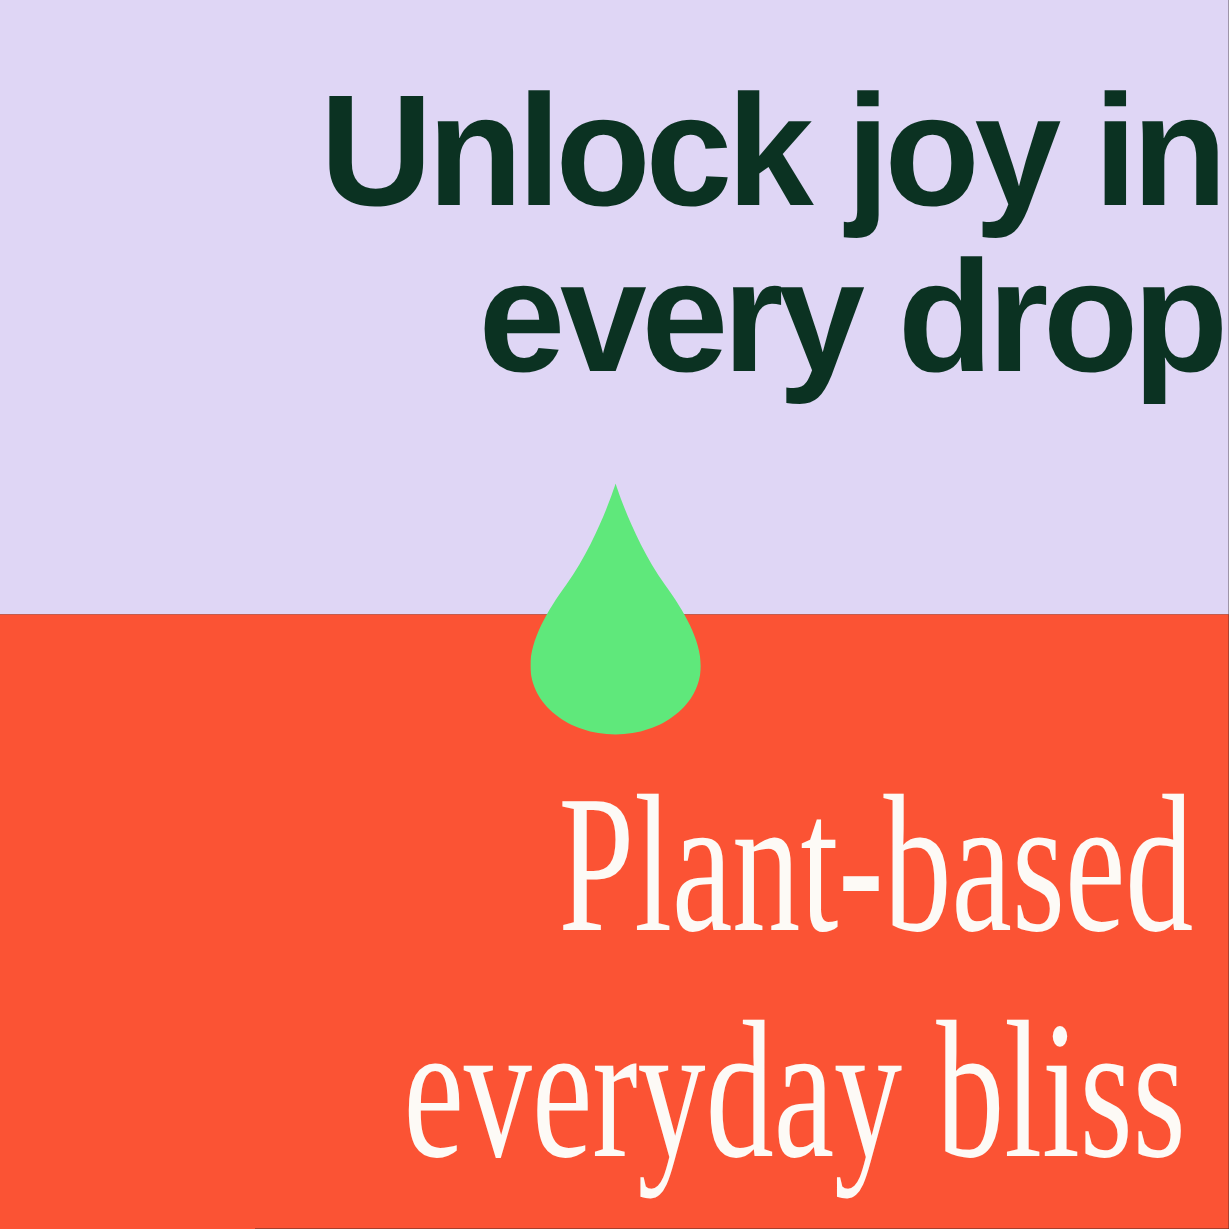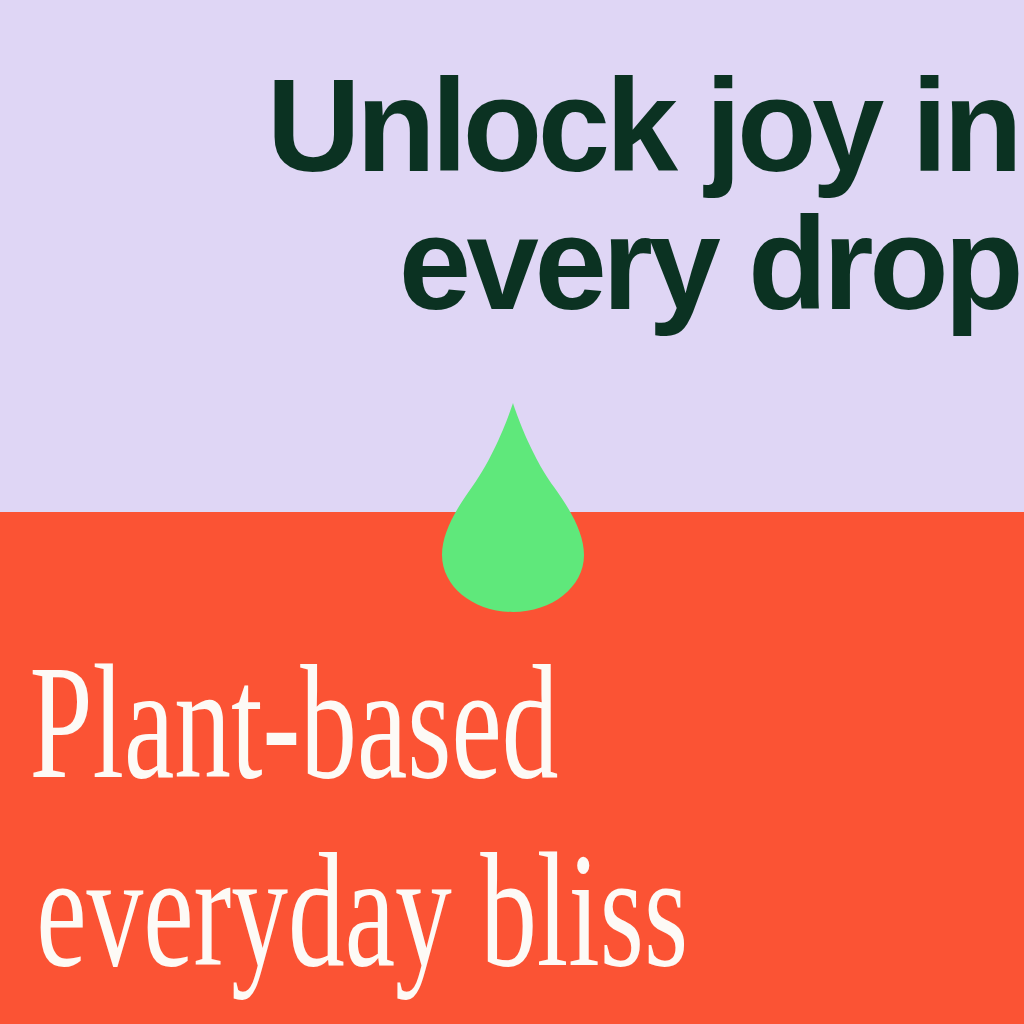--- a/index.html
+++ b/index.html
@@ -81,21 +81,21 @@
   }
 
   
   .subhead {
     position: absolute;
     left: 0;
     top: 640px;
     width: 100%;
     display: flex;
     flex-direction: column;
-    align-items: flex-start;
+    align-items: flex-end;
     z-index: 3;
   }
   .subhead-line {
     display: block;
     color: #fdfaf6;
     font-family: "Liberation Serif", "DejaVu Serif", serif;
     font-weight: 400;
     font-size: 126px;
     line-height: 1.0;
     letter-spacing: 0px;

